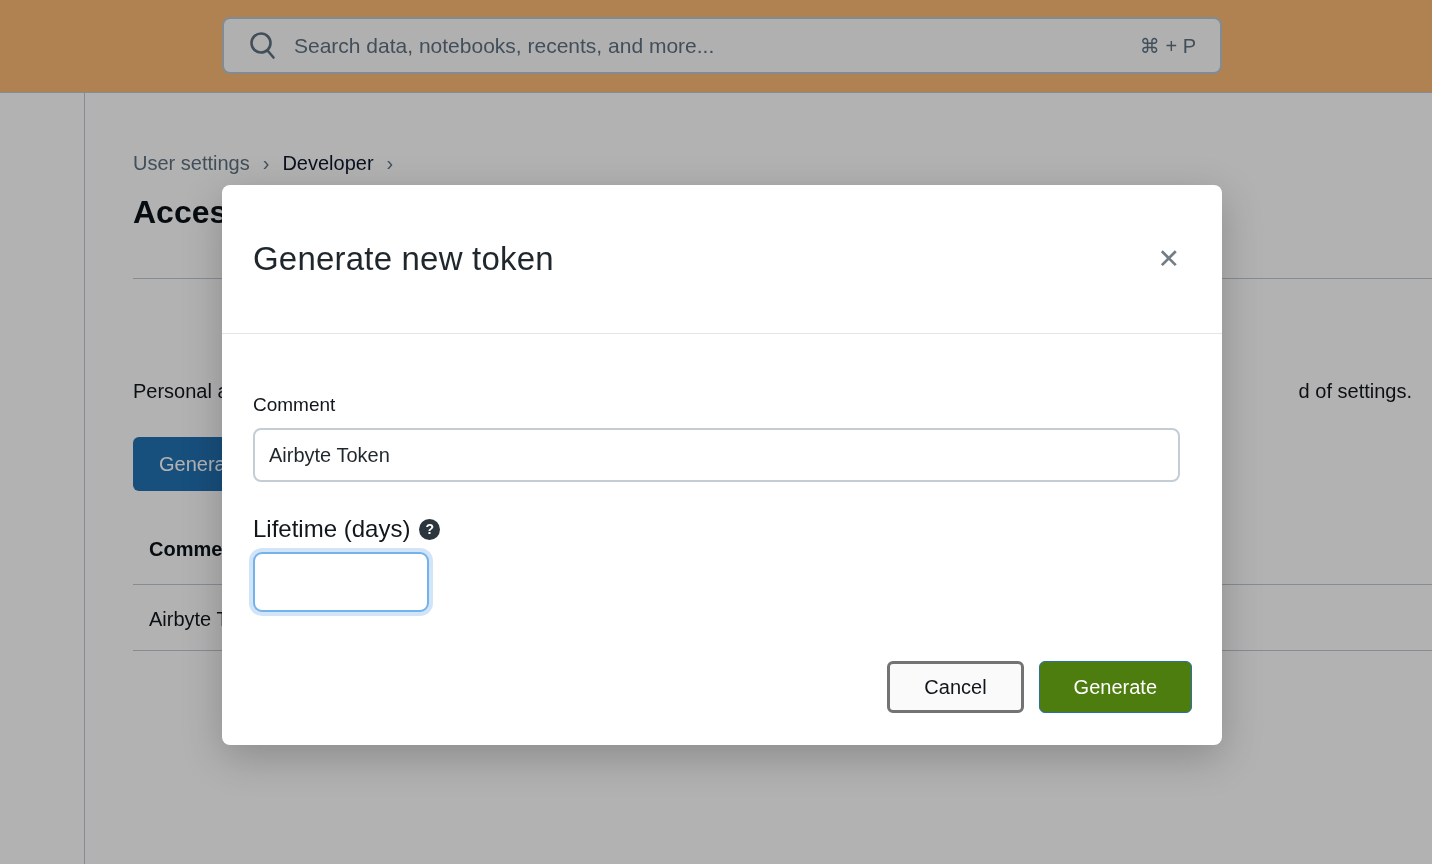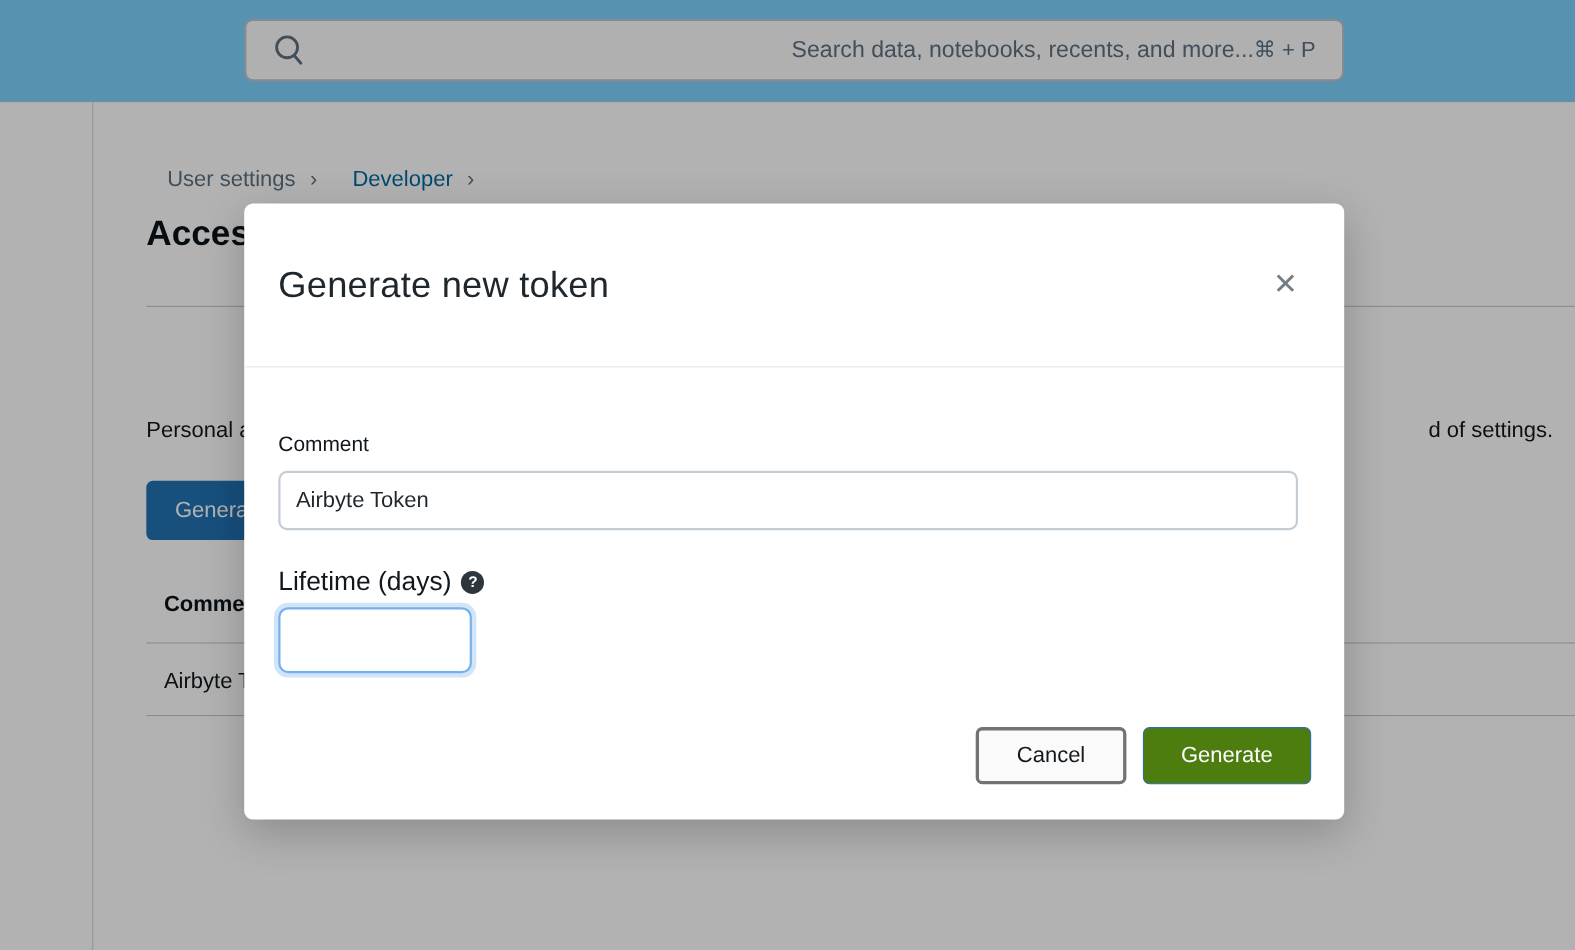--- a/index.html
+++ b/index.html
@@ -3,38 +3,38 @@
 <meta charset="utf-8">
 <style>
   * { margin: 0; padding: 0; box-sizing: border-box; }
   html, body { width: 1432px; height: 864px; overflow: hidden; }
   body { font-family: "Liberation Sans", "DejaVu Sans", sans-serif; color: #11171C; }
 
   .screen { position: relative; width: 1432px; height: 864px; background: #ffffff; overflow: hidden; }
 
   
   .topbar { position: absolute; left: 0; top: 0; width: 1432px; height: 93px;
-            background: #7dd3fc; border-bottom: 1px solid #BFC9D3; z-index: 1; text-align: right; }
+            background: #fdba74; border-bottom: 1px solid #BFC9D3; z-index: 1; }
   .searchbox { position: absolute; left: 222px; top: 17px; width: 1000px; height: 57px;
                border: 2px solid #BCC7D1; border-radius: 8px; background: #fdfdfd;
                display: flex; align-items: center; padding: 0 24px; }
   .searchbox .mag { flex: 0 0 auto; margin-right: 16px; display: block; }
   .search-ph { font-size: 21px; color: #5F7281; flex: 1 1 auto; white-space: nowrap; overflow: hidden; }
   .search-kbd { font-size: 20px; color: #5F7281; white-space: nowrap; }
 
   
   .sidebar { position: absolute; left: 0; top: 93px; width: 85px; height: 771px;
              background: #ffffff; border-right: 1px solid #BFC9D3; z-index: 1; }
 
   
   .content { position: absolute; left: 85px; top: 93px; right: 0; bottom: 0; background: #ffffff; z-index: 1; }
   .breadcrumb { position: absolute; left: 48px; top: 58px; display: flex; align-items: center;
                 gap: 13px; font-size: 20px; line-height: 24px; }
-  .crumb { color: #5F7281; cursor: pointer; margin-left: 19px; }
-  .crumb.link { color: #0369a1; }
+  .crumb { color: #5F7281; cursor: pointer; }
+  .crumb.link { color: #0f172a; }
   .crumb-sep { color: #5F7281; font-size: 20px; }
   .page-title { position: absolute; left: 48px; top: 100px; font-size: 32px; line-height: 38px;
                 font-weight: 700; color: #0B1218; white-space: nowrap; }
   .rule { position: absolute; left: 48px; right: 0; height: 1px; background: #BFC9D3; }
   .rule-title { top: 185px; }
   .rule-thead { top: 491px; }
   .rule-row   { top: 557px; }
   .desc { position: absolute; left: 48px; right: 20px; top: 284px; font-size: 20px; line-height: 28px;
           display: flex; justify-content: space-between; white-space: nowrap; color: #11171C; }
   .bg-generate { position: absolute; left: 48px; top: 344px; height: 54px; border: none;

